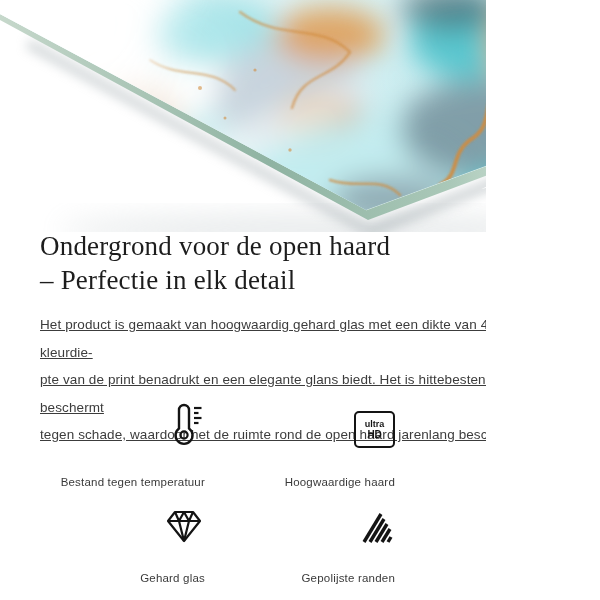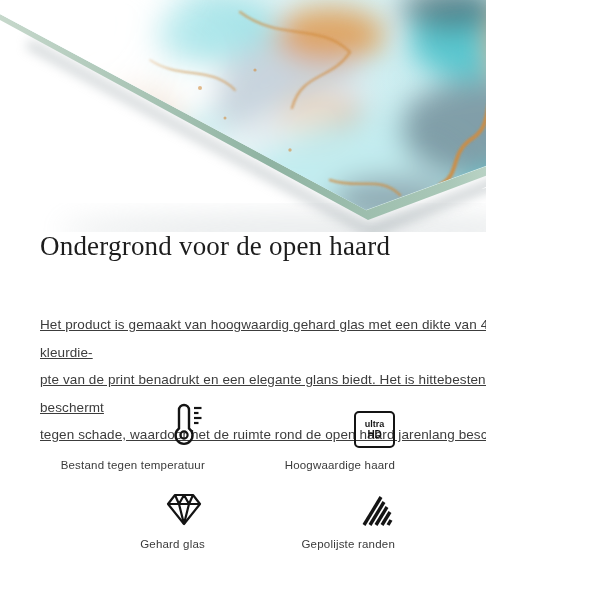--- a/index.html
+++ b/index.html
@@ -9,21 +9,21 @@
   .page-title{position:absolute;left:40px;top:229px;margin:0;
         font-family:"Liberation Serif",serif;font-weight:500;
         font-size:27px;line-height:34px;color:#1d1d1d;letter-spacing:.2px;}
   .description{position:absolute;left:40px;top:311px;width:530px;margin:0;
         font-size:13.5px;line-height:27.5px;color:#3c3c3c;letter-spacing:.1px;text-decoration:underline;}
   .features{position:absolute;left:15px;top:400px;width:570px;
         display:grid;grid-template-columns:190px 190px 190px;row-gap:20px;justify-items:center;}
   .feature{display:flex;flex-direction:column;align-items:flex-end;width:190px;}
   .icon-box{height:48px;display:flex;align-items:flex-end;justify-content:center;}
   .icon-box.small{height:36px;}
-  .feature-label{margin-top:11px;font-size:11.5px;color:#3a3a3a;letter-spacing:.2px;}
+  .feature-label{margin-top:28px;font-size:11.5px;color:#3a3a3a;letter-spacing:.2px;}
   .hd-box{width:37px;height:33px;border:2.5px solid #141414;border-radius:5px;
         display:flex;flex-direction:column;align-items:center;justify-content:center;line-height:1;}
   .hd-top{font-size:9px;font-weight:700;color:#141414;letter-spacing:0;}
   .hd-bottom{font-size:10px;font-weight:800;color:#141414;margin-top:1px;letter-spacing:-.3px;}
   svg .stroke{stroke:#141414;fill:none;}
 </style>
 </head>
 <body>
 
 <div class="page">
@@ -124,20 +124,21 @@
             <polygon points="0,-13 1.8,0 0,13 -1.8,0"></polygon>
           </g>
         </g>
         <circle r="2.5" fill="#ffffff"></circle>
       </g>
     </svg>
   </div>
 
   <h1 class="page-title">
     <span>Ondergrond voor de open haard</span><br>
+    <span>– Perfectie in elk detail</span>
   </h1>
 
   <p class="description">
     <span>Het product is gemaakt van hoogwaardig gehard glas met een dikte van 4 mm, dat de kleurdie-</span><br>
     <span>pte van de print benadrukt en een elegante glans biedt. Het is hittebestendig en beschermt</span><br>
     <span>tegen schade, waardoor het de ruimte rond de open haard jarenlang beschermt.</span>
   </p>
 
   <div class="features">
 

